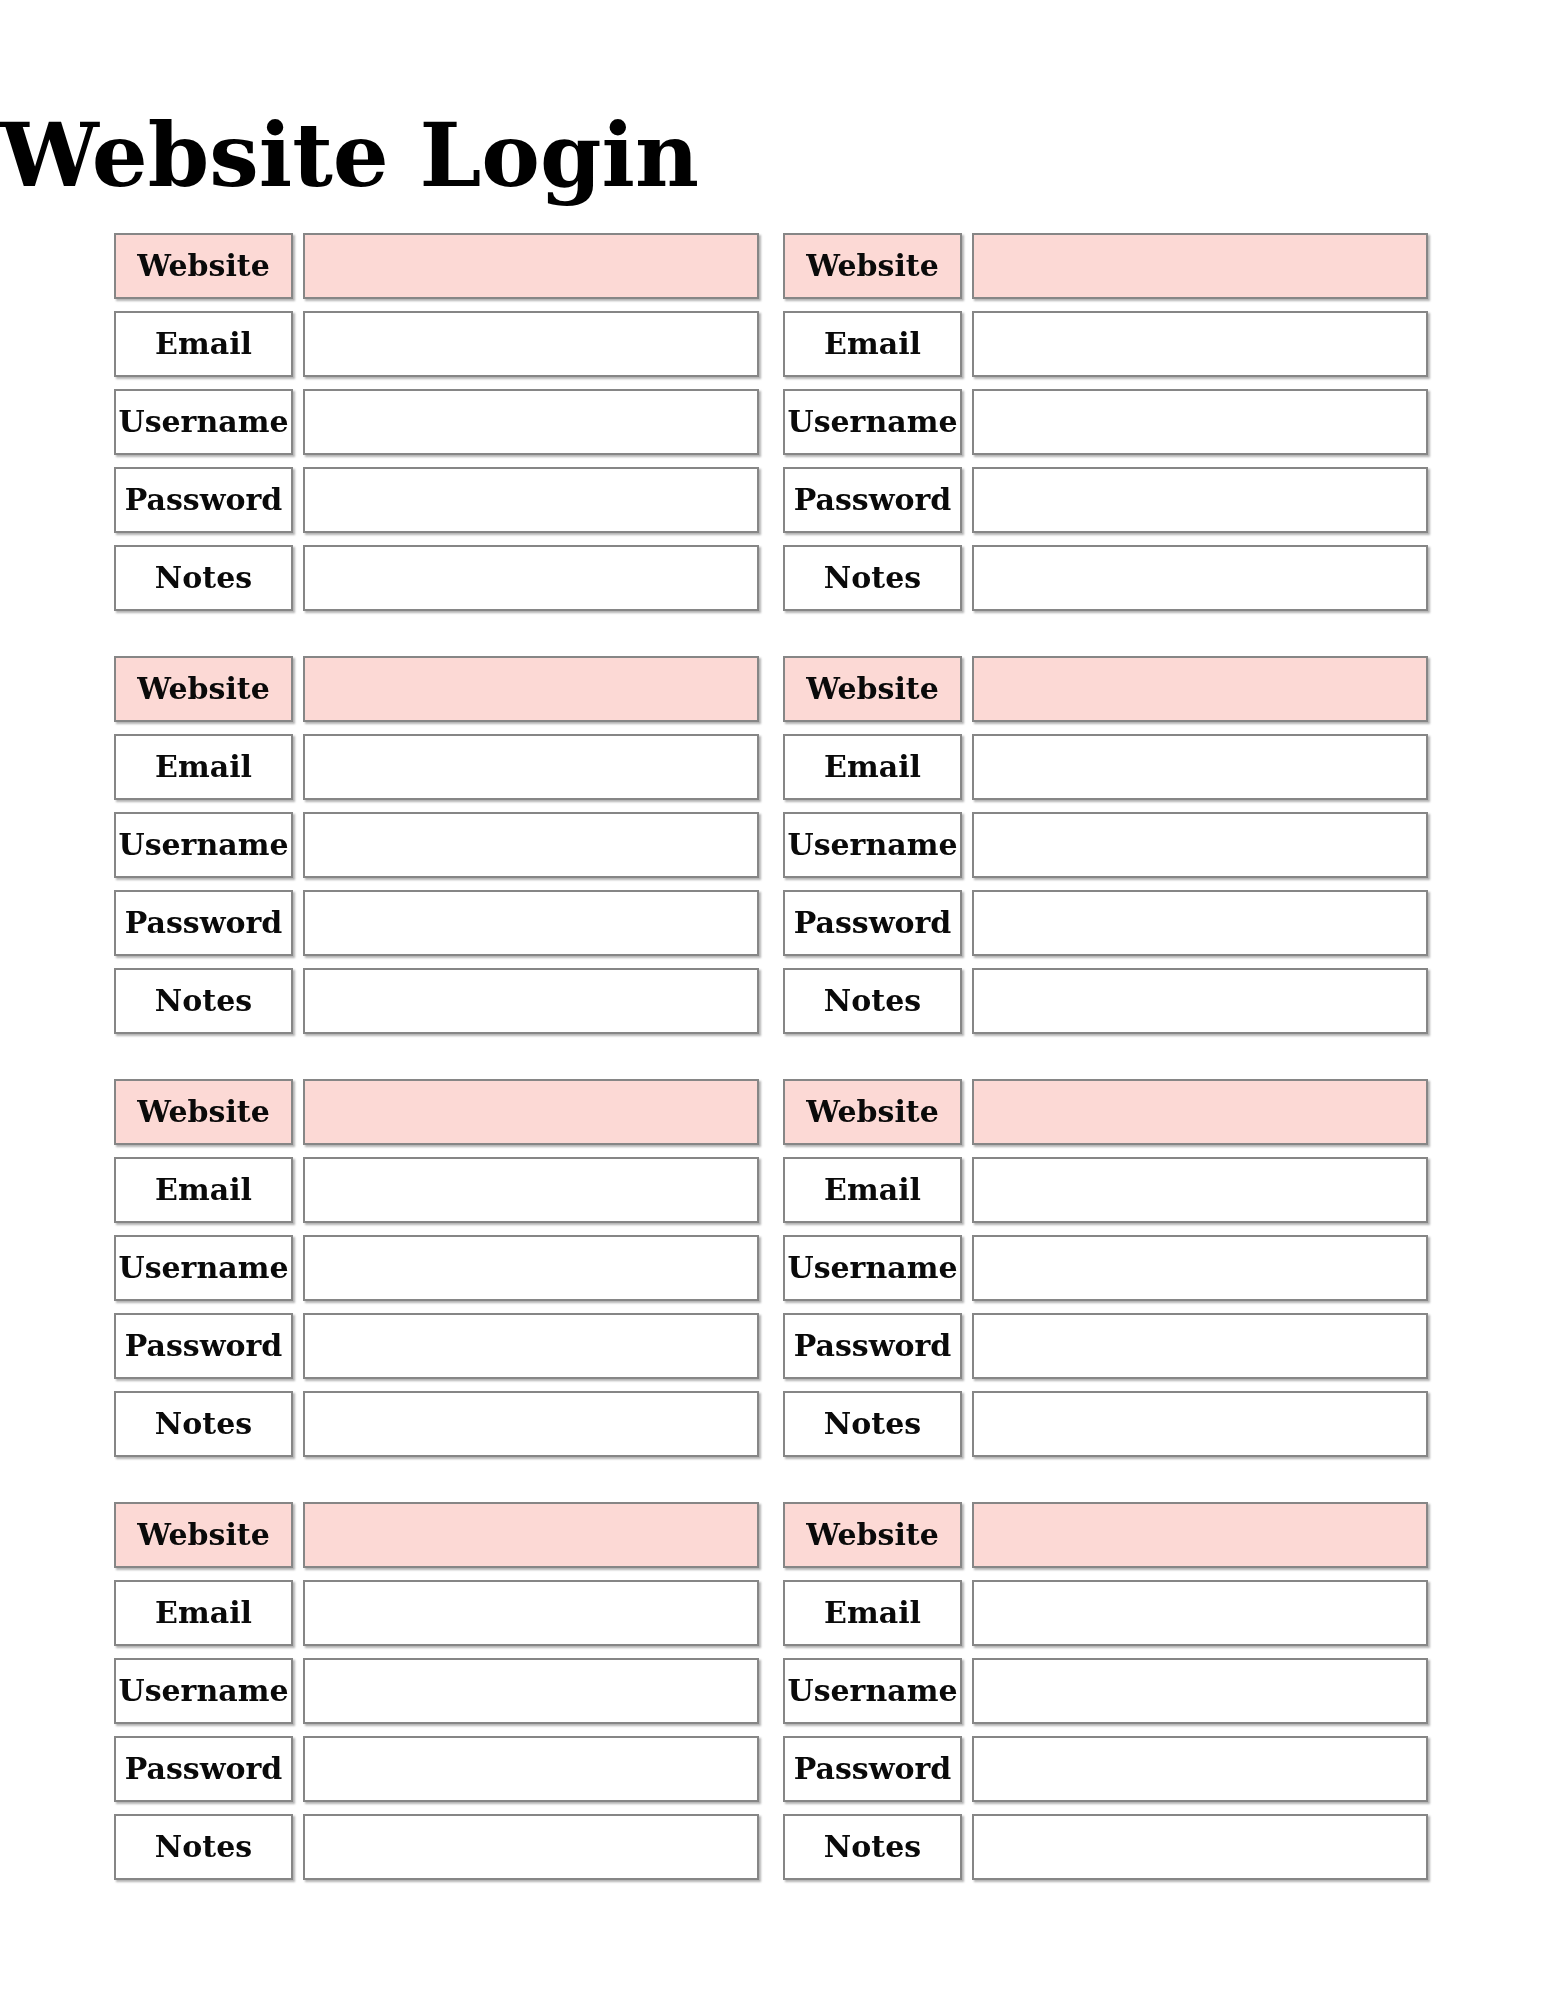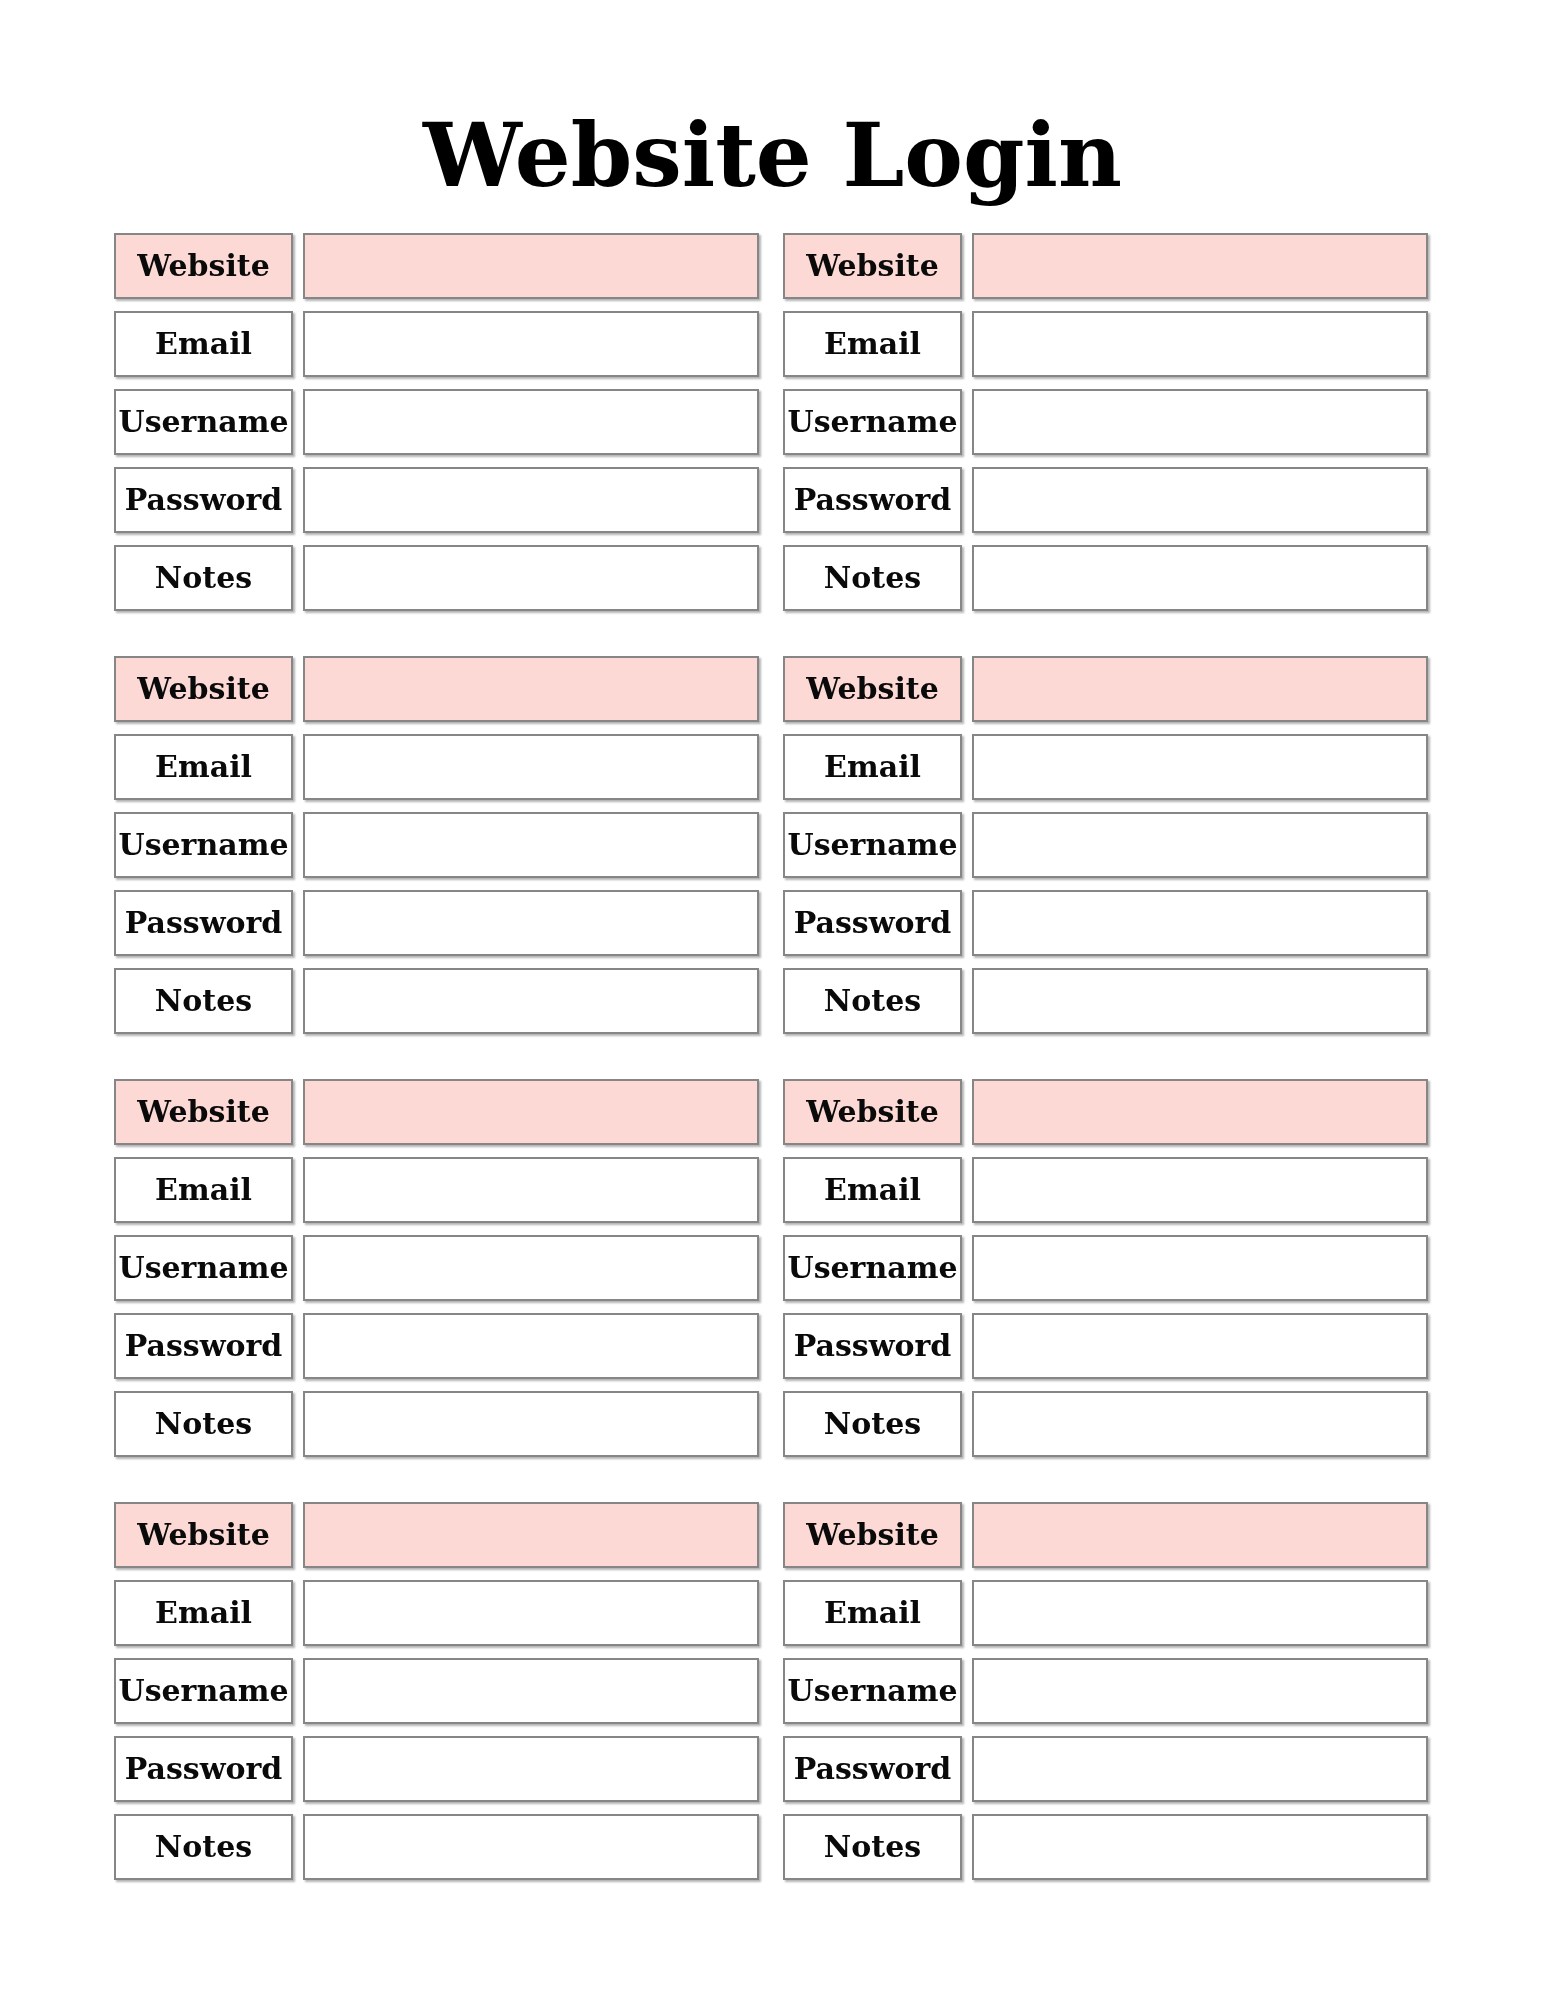--- a/index.html
+++ b/index.html
@@ -8,21 +8,20 @@
   }
   body {
     width: 1545px;
     height: 2000px;
     background: #ffffff;
     overflow: hidden;
     font-family: "DejaVu Serif", "Liberation Serif", serif;
   }
   h1.page-title {
     margin: 104px 0 0 0;
-    text-align: center;
     font-size: 88px;
     line-height: 1.17;
     font-weight: bold;
     color: #000000;
     letter-spacing: 0px;
   }
   main.page-grid {
     display: grid;
     grid-template-columns: 1fr 1fr;
     column-gap: 24px;

